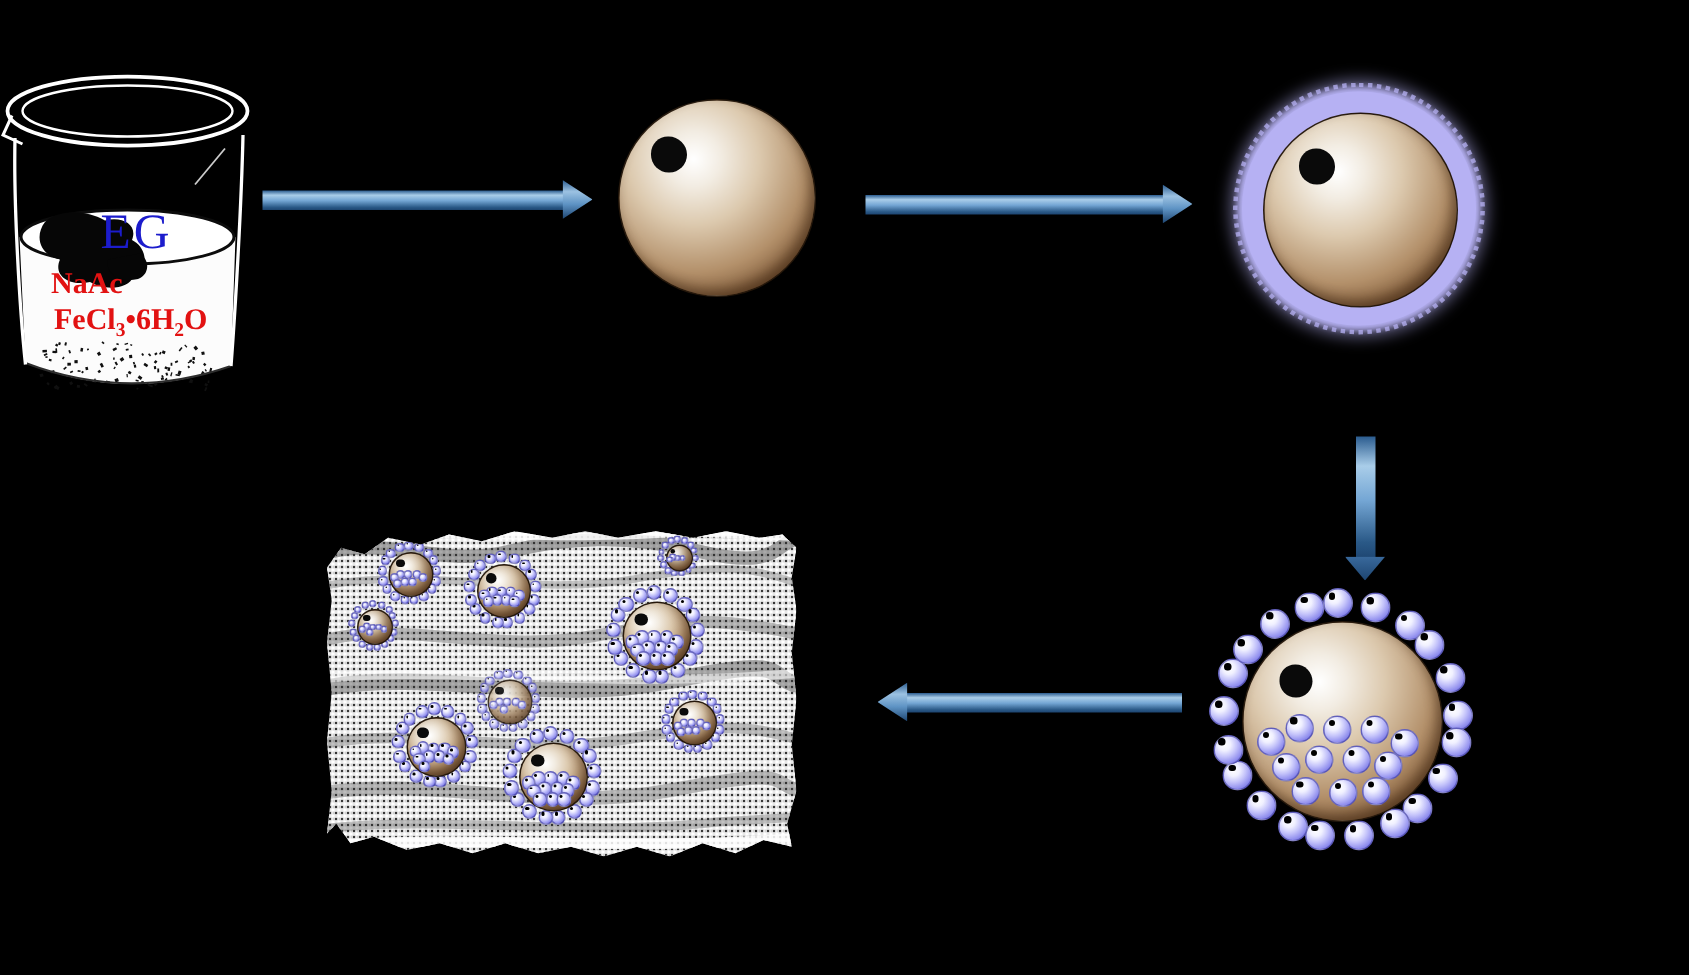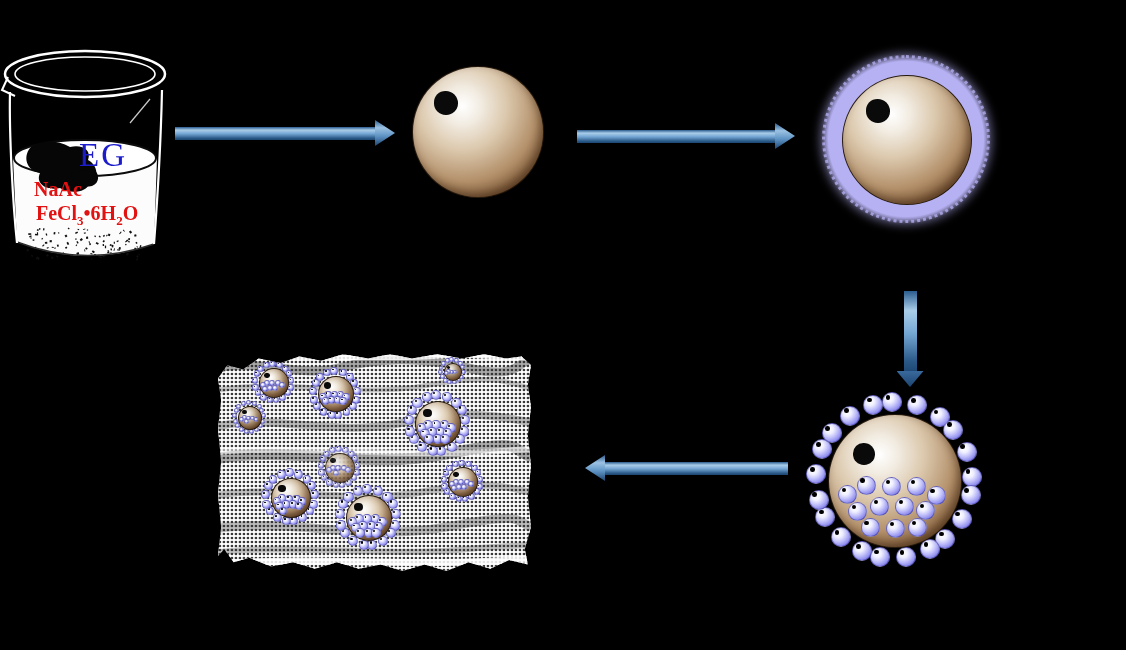--- a/index.html
+++ b/index.html
@@ -2,21 +2,21 @@
 <html><head>
 <meta charset="utf-8">
 <style>
   html,body{margin:0;padding:0;background:#000;}
   #canvas{position:relative;width:1126px;height:650px;background:#000;overflow:hidden;
           font-family:"Liberation Sans",sans-serif;}
 
   
   .beaker{position:absolute;left:0;top:45px;width:170px;height:230px;}
   .beaker svg{position:absolute;left:0;top:0;}
-  .solvent-label{position:absolute;left:68px;top:92px;width:70px;text-align:center;
+  .solvent-label{position:absolute;left:56px;top:92px;width:70px;text-align:center;
     font-family:"Liberation Serif",serif;font-size:33px;color:#1c1ccc;letter-spacing:2px;}
   .reagent1-label{position:absolute;left:34px;top:133px;
     font-family:"Liberation Serif",serif;font-weight:700;font-size:20px;color:#e21212;}
   .formula-label{position:absolute;left:36px;top:157px;
     font-family:"Liberation Serif",serif;font-weight:700;font-size:20px;color:#e21212;}
   .formula-label sub{font-size:13px;}
 
   
   .arrow{position:absolute;}
   .arrow .shaft{position:absolute;

